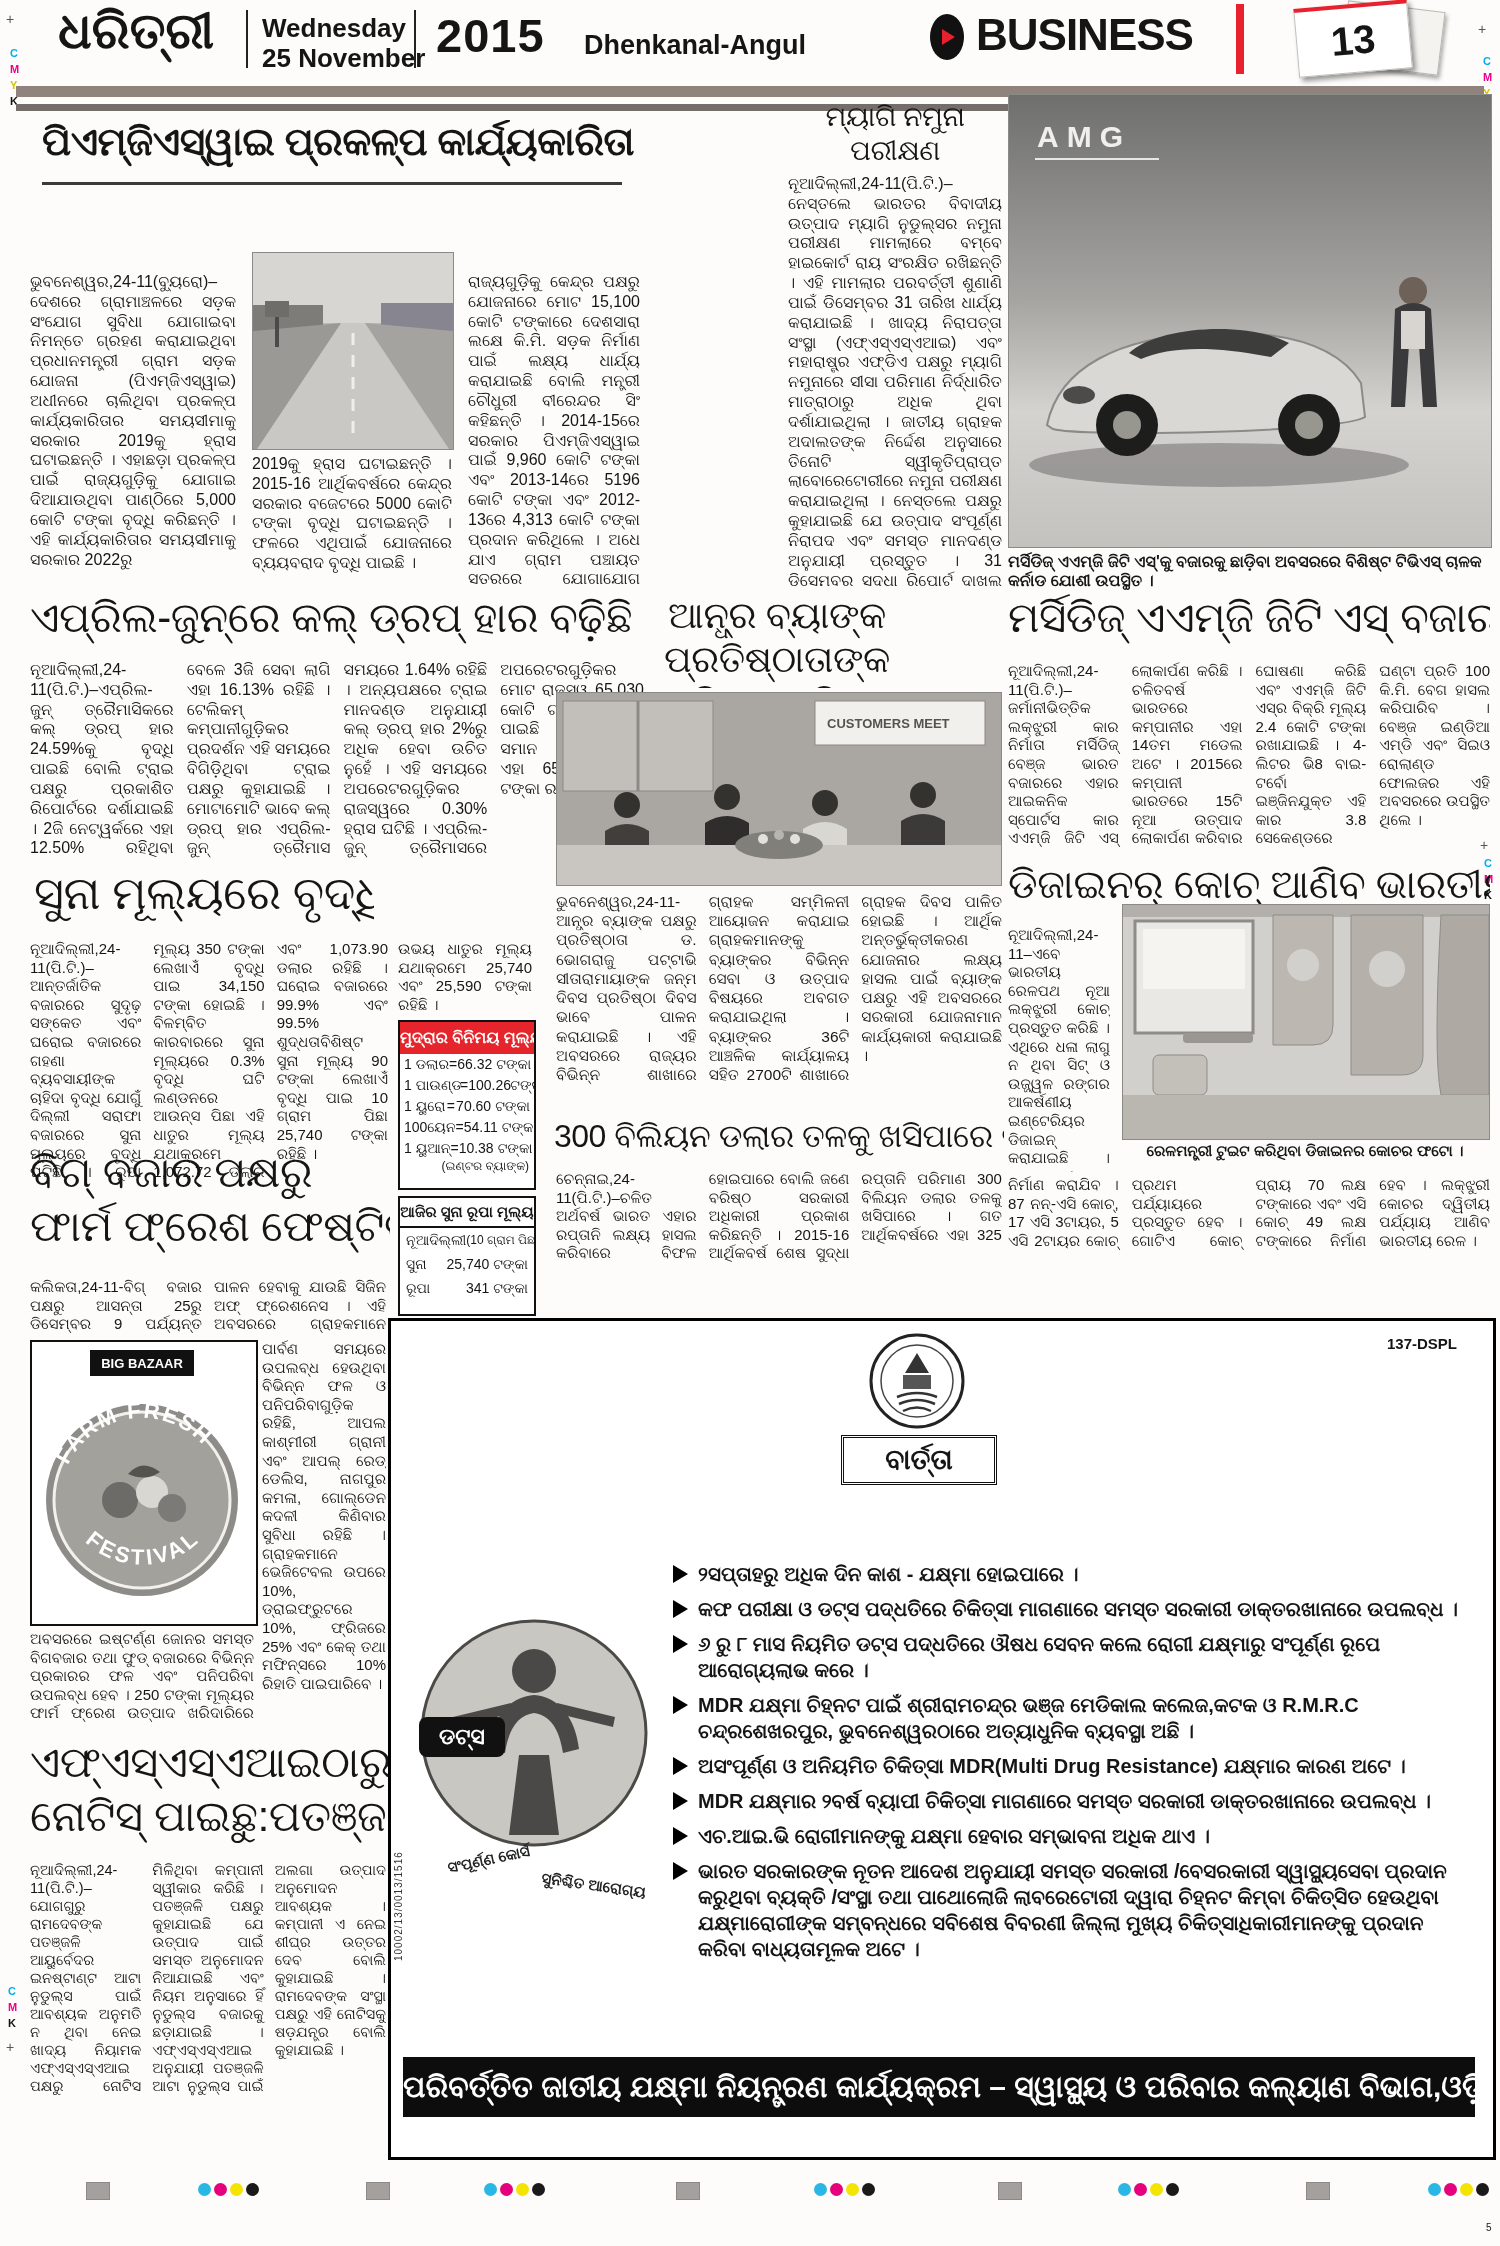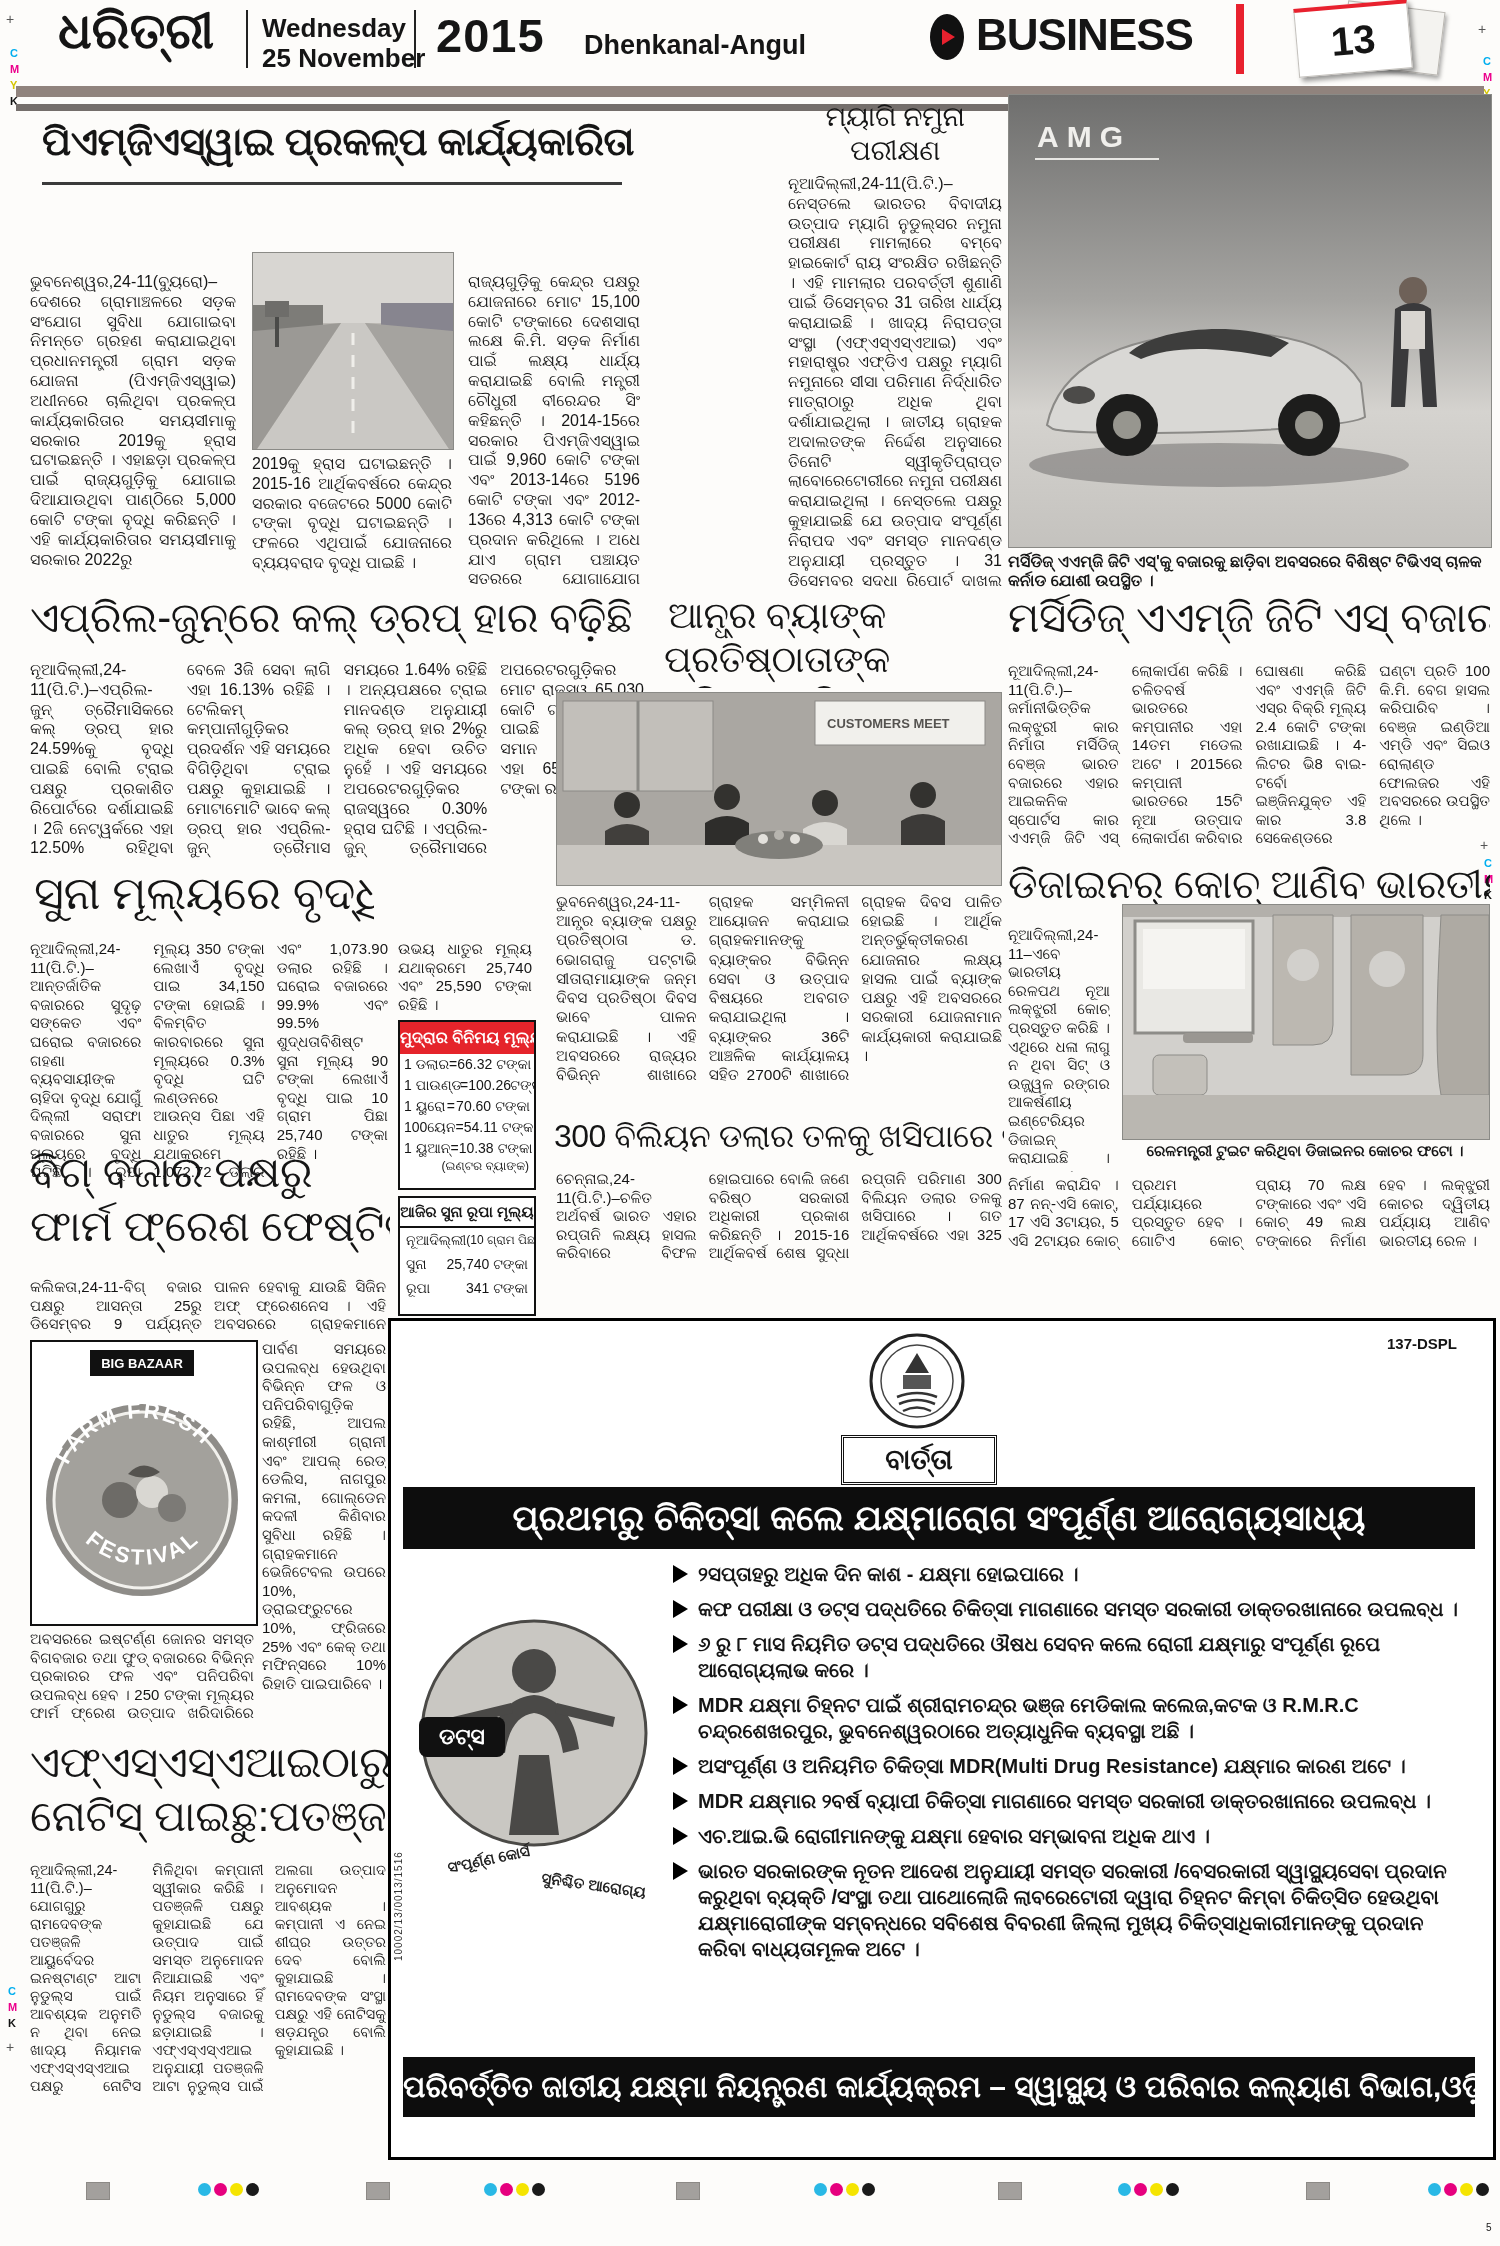--- a/index.html
+++ b/index.html
@@ -324,21 +324,20 @@
         <path d="M30,66 Q50,58 70,66" stroke="#333" stroke-width="2.5" fill="none"></path>
         <path d="M32,73 Q50,65 68,73" stroke="#333" stroke-width="2.5" fill="none"></path>
         <path d="M36,80 Q50,73 64,80" stroke="#333" stroke-width="2.5" fill="none"></path>
       </svg>
     </div>
 
     <div class="abs" style="left:450px;top:114px;width:150px;height:44px;border:3px double #111;display:flex;align-items:center;justify-content:center;font-size:28px;font-weight:800;">
       <span>ବାର୍ତ୍ତା</span>
     </div>
 
-    <div class="abs ad-banner clip" style="left:12px;top:166px;width:1072px;height:62px;line-height:62px;font-size:35px;white-space:nowrap;">ପ୍ରଥମରୁ ଚିକିତ୍ସା କଲେ ଯକ୍ଷ୍ମାରୋଗ ସଂପୂର୍ଣ୍ଣ ଆରୋଗ୍ୟସାଧ୍ୟ</div>
 
     <div class="abs" style="left:22px;top:246px;width:242px;height:332px;">
       <svg width="242" height="332" viewBox="0 0 242 332">
         <circle cx="121" cy="166" r="112" fill="#c9c7c2" stroke="#4b4a47" stroke-width="3"></circle>
         <circle cx="121" cy="104" r="22" fill="#4a4947"></circle>
         <path d="M121,128 C96,130 80,150 76,182 L92,186 C96,160 106,148 121,146 C136,148 146,160 150,186 L166,182 C162,150 146,130 121,128 Z" fill="#4a4947"></path>
         <path d="M40,150 L98,136 L100,146 L42,160 Z" fill="#4a4947"></path>
         <path d="M202,150 L144,136 L142,146 L200,160 Z" fill="#4a4947"></path>
         <path d="M106,188 L136,188 L146,268 L96,268 Z" fill="#4a4947"></path>
         <rect x="6" y="150" width="86px" height="40" rx="8" fill="#111"></rect>

